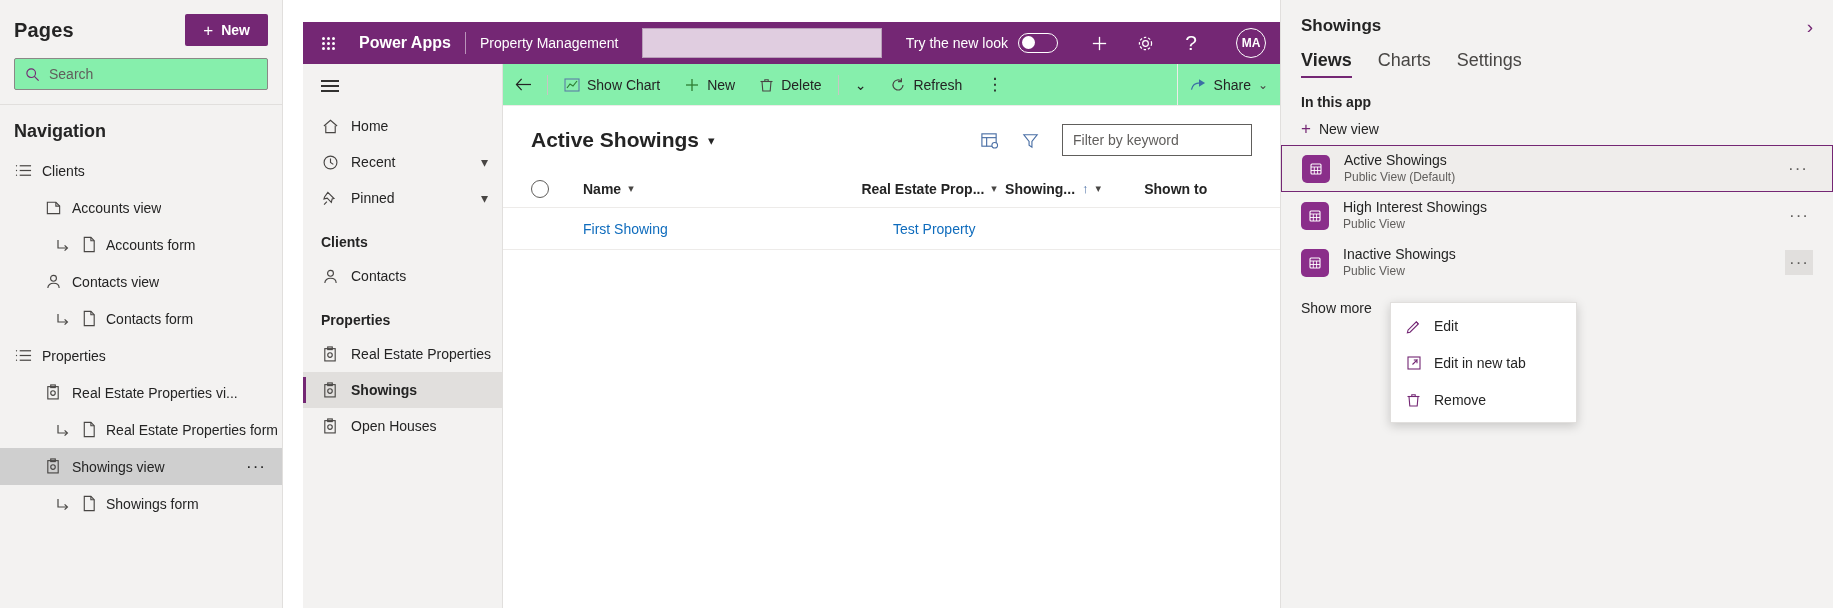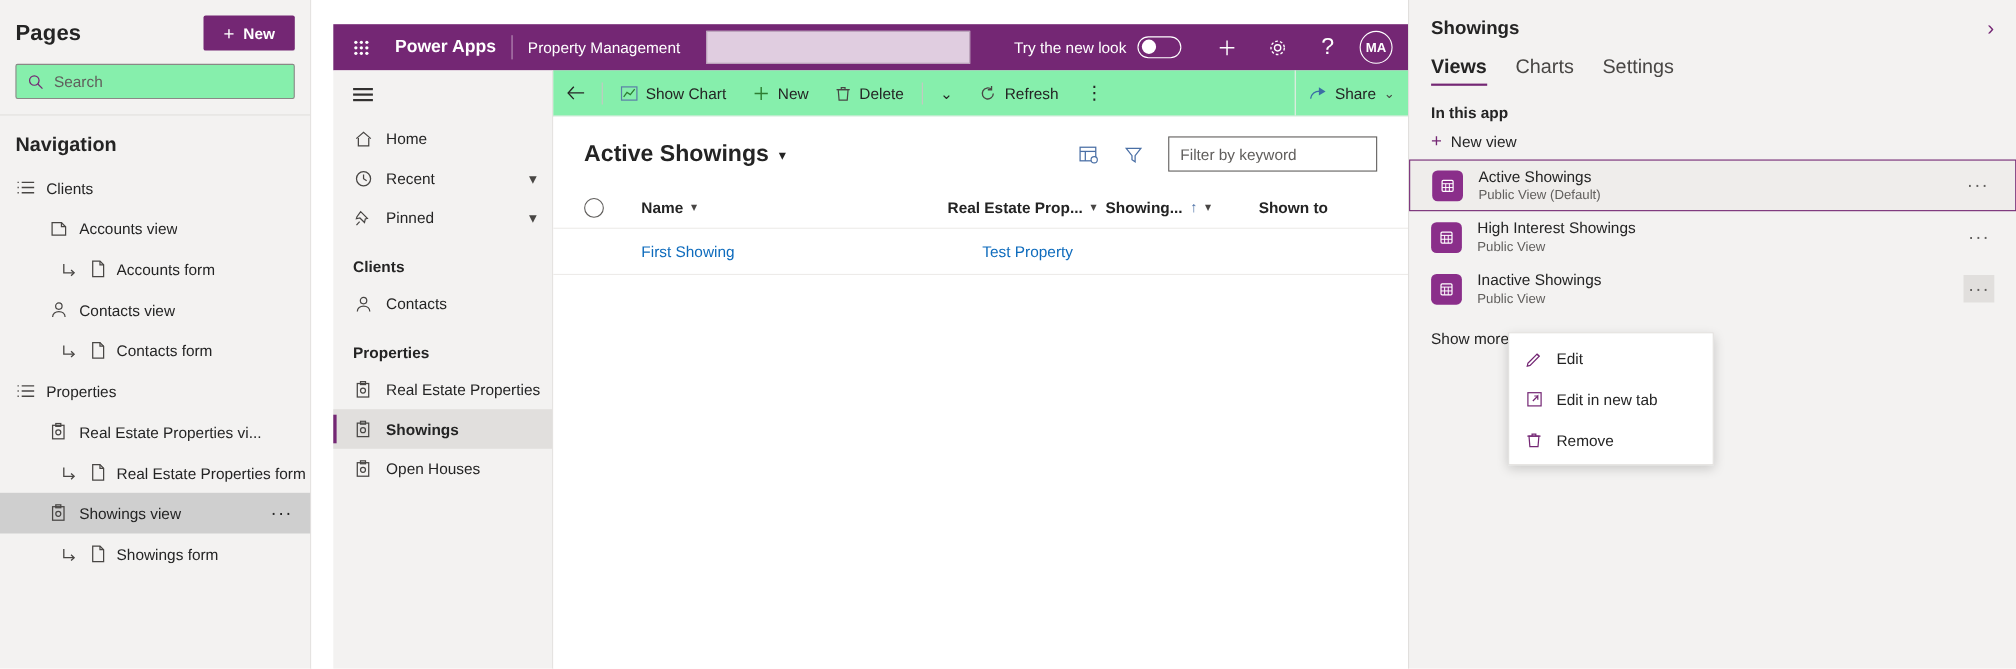--- a/index.html
+++ b/index.html
@@ -74,21 +74,21 @@
   .newlook { font-size: 14px; white-space: nowrap; margin-right: 10px; }
   .toggle {
     width: 40px; height: 20px; border: 1.5px solid #fff; border-radius: 10px;
     position: relative; cursor: pointer; margin-right: 18px;
   }
   .toggle .knob { position: absolute; width: 13px; height: 13px; background: #fff; border-radius: 50%; top: 2px; left: 3px; }
   .ab-icon { width: 46px; height: 42px; display: flex; align-items: center; justify-content: center; cursor: pointer; font-size: 21px; }
   .avatar {
     width: 30px; height: 30px; border-radius: 50%; border: 1.5px solid #fff;
     display: flex; align-items: center; justify-content: center; font-size: 12px;
-    font-weight: 600; margin-left: 6px; margin-right: 4px; cursor: pointer;
+    font-weight: 600; margin-left: 22px; margin-right: 4px; cursor: pointer;
   }
 
   
   .apprail {
     position: absolute; left: 20px; top: 64px; width: 200px; bottom: 0;
     background: #f3f2f1; border-right: 1px solid #e1dfdd;
   }
   .hamburger { height: 44px; display: flex; align-items: center; padding-left: 18px; cursor: pointer; }
   .hamburger .bars { width: 18px; }
   .hamburger .bars i { display: block; height: 1.5px; background: #323130; margin: 3.5px 0; }
@@ -184,21 +184,21 @@
     display: flex; align-items: center; justify-content: center;
   }
   .vi-text { display: flex; flex-direction: column; gap: 1px; }
   .vi-name { font-size: 14px; color: #242424; line-height: 1.25; }
   .vi-sub { font-size: 12px; color: #605e5c; line-height: 1.25; }
   .vi-more { margin-left: auto; color: #605e5c; font-size: 17px; letter-spacing: 1px; line-height: 1; padding: 4px 4px; }
   .vi-more.open { background: #e1dfdd; }
   .showmore { font-size: 14px; color: #242424; padding: 14px 20px; cursor: pointer; display: inline-block; text-align: right; }
 
   .ctxmenu {
-    position: absolute; left: 90px; top: 302px; width: 187px;
+    position: absolute; left: 109px; top: 302px; width: 187px;
     background: #fff; border: 1px solid #e1dfdd;
     box-shadow: 0 3px 10px rgba(0,0,0,.18); padding: 4px 0; z-index: 50;
   }
   .ctx-item {
     display: flex; align-items: center; gap: 12px; height: 37px;
     padding: 0 14px; font-size: 14px; color: #242424; cursor: pointer;
   }
   .ctx-ico { width: 17px; height: 17px; flex: 0 0 17px; display: flex; align-items: center; justify-content: center; color: #742774; }
   svg { display: block; }
 </style>

